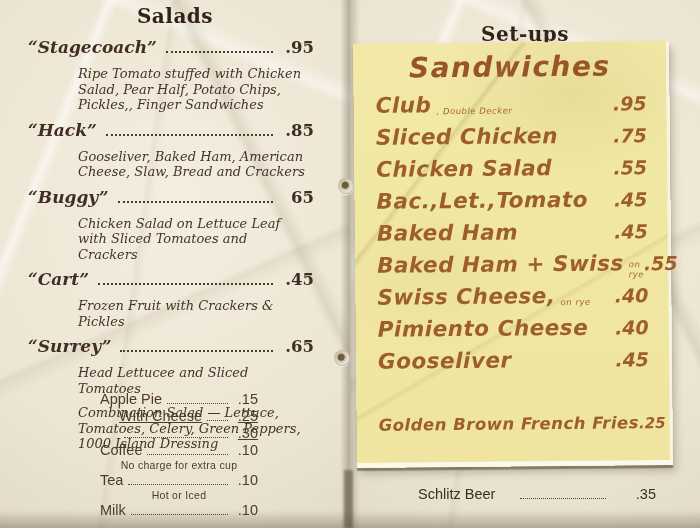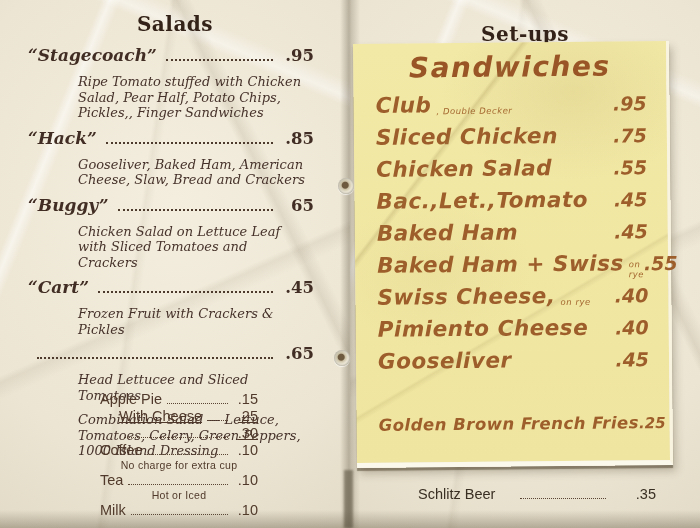--- a/index.html
+++ b/index.html
@@ -30,21 +30,21 @@
   #seam {
     position:absolute; left:340px; top:0; width:20px; height:528px; z-index:1; pointer-events:none;
     background: linear-gradient(to right, rgba(86,75,56,0), rgba(86,75,56,.34) 45%, rgba(86,75,56,.22) 58%, rgba(86,75,56,0));
   }
   #seam-bottom {
     position:absolute; left:344px; top:470px; width:9px; height:58px; z-index:1;
     background:#574e3c; opacity:.55; filter:blur(1px);
   }
 
   
-  #salads { position:relative; padding-top:12px; color:#412d23; }
+  #salads { position:relative; padding-top:4px; color:#412d23; }
   .page-title { text-align:center; font-size:20px; font-weight:bold; letter-spacing:.5px; color:#332218; }
   #salads .page-title { margin-bottom:9px; }
   .mrow { display:flex; align-items:baseline; margin:7px 36px 1px 28px; }
   .mname { font-weight:bold; font-style:italic; font-size:17px; white-space:nowrap; }
   .leader { flex:1; border-bottom:2px dotted #4e392d; margin:0 7px 4px 9px; min-width:20px; }
   .mprice { font-weight:bold; font-size:16.5px; width:34px; text-align:right; }
   .mdesc { font-style:italic; font-size:13px; line-height:15.5px; margin:9px 40px 6px 78px; color:#46322a; }
 
   
   #extras { position:absolute; left:100px; top:391px; width:158px;
@@ -131,20 +131,21 @@
       <div class="mdesc">Chicken Salad on Lettuce Leaf with Sliced Tomatoes and Crackers</div>
 
       <div class="mrow">
         <span class="mname">“Cart”</span>
         <span class="leader"></span>
         <span class="mprice">.45</span>
       </div>
       <div class="mdesc">Frozen Fruit with Crackers &amp; Pickles</div>
 
       <div class="mrow">
+        <span class="mname">“Surrey”</span>
         <span class="leader"></span>
         <span class="mprice">.65</span>
       </div>
       <div class="mdesc">Head Lettucee and Sliced Tomatoes</div>
 
       <div class="mdesc">Combination Salad — Lettuce, Tomatoes, Celery, Green Peppers, 1000 Island Dressing</div>
     </div>
 
     <div id="extras">
       <div class="erow">

